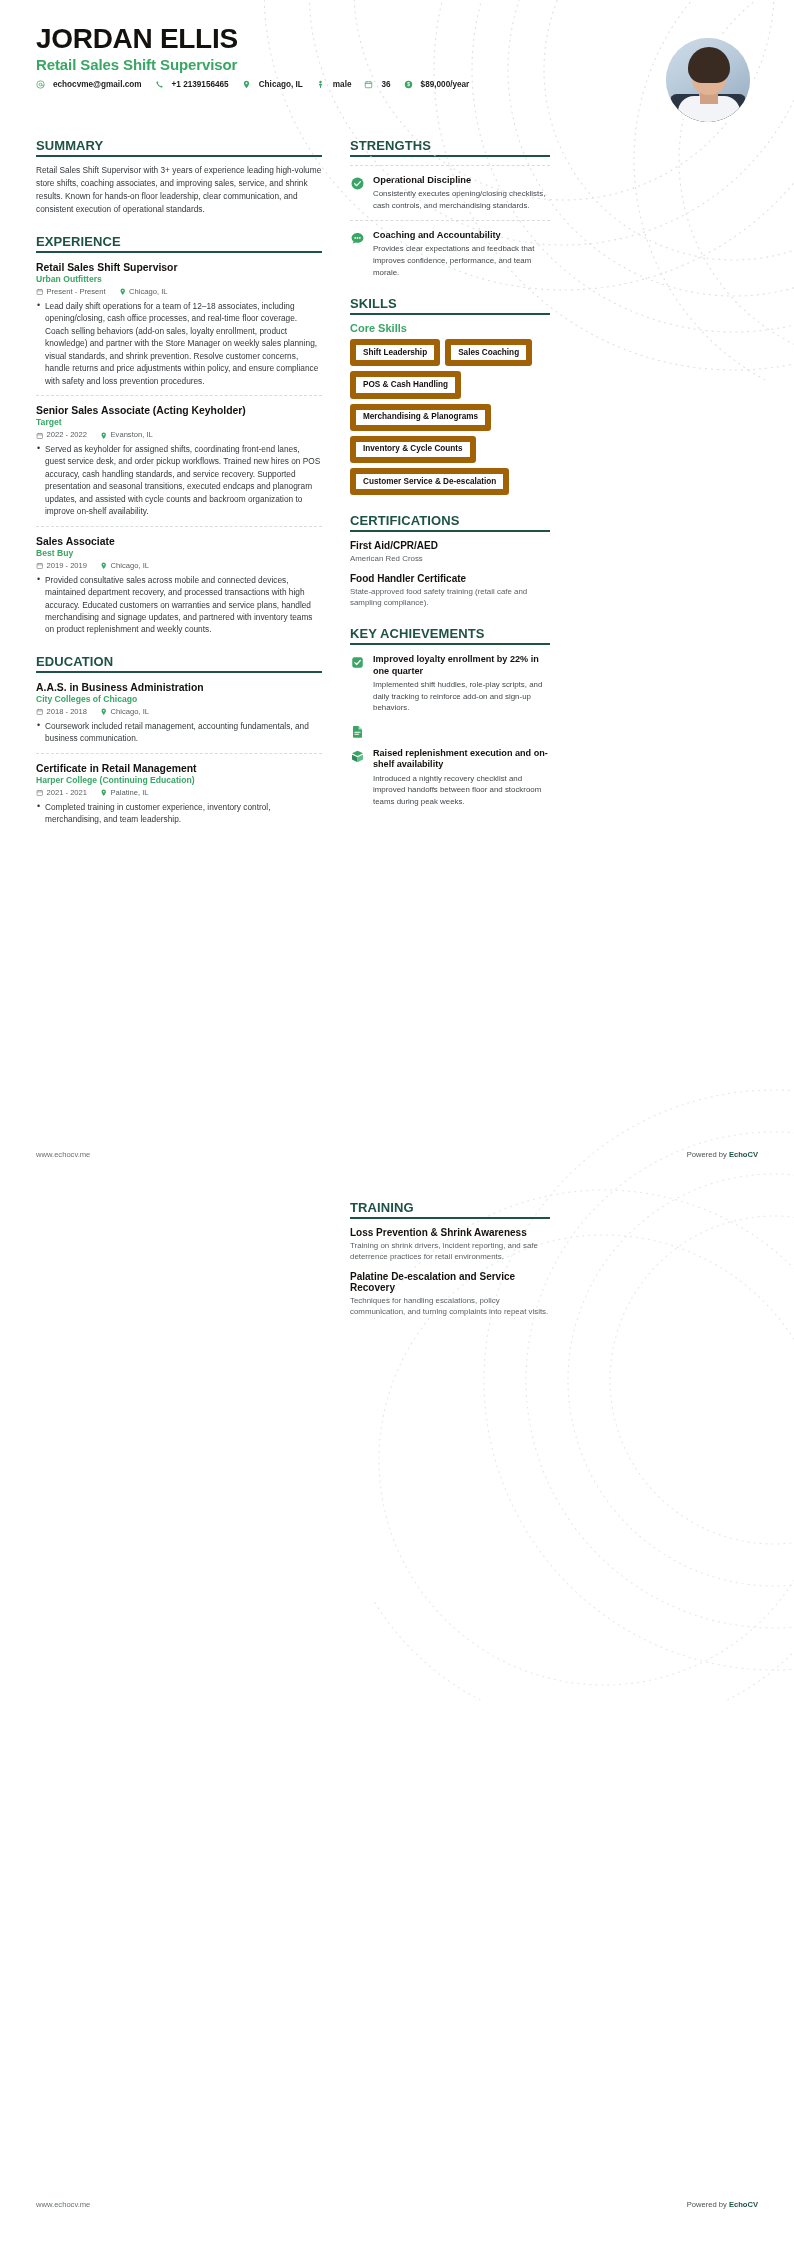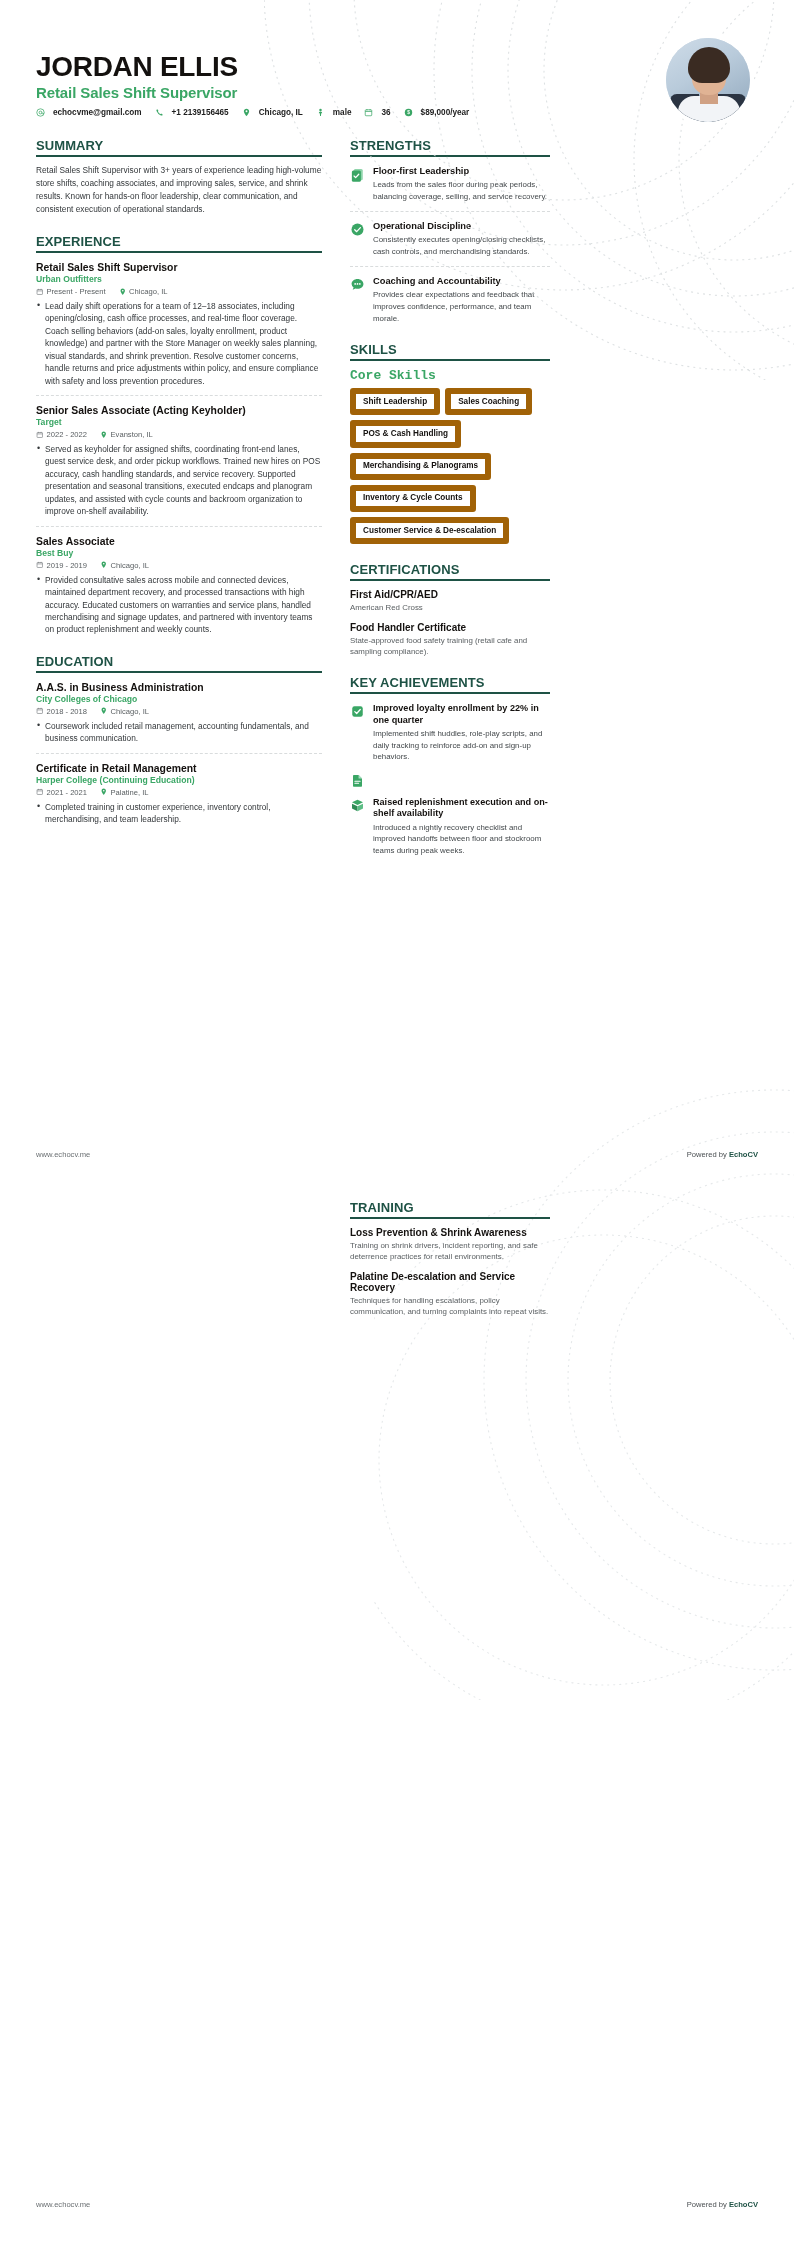--- a/index.html
+++ b/index.html
@@ -16,21 +16,21 @@
     background: #ffffff;
     overflow: hidden;
   }
 
   
   .arcs { position: absolute; pointer-events: none; }
   .arcs-top { top: -260px; right: -170px; width: 700px; height: 640px; opacity: .85; }
   .arcs-mid { top: 1080px; right: -200px; width: 620px; height: 620px; opacity: .75; }
 
   
-  .header { position: relative; padding: 52px 40px 0 36px; height: 122px; }
+  .header { position: relative; padding: 24px 40px 0 36px; height: 122px; }
   .name {
     font-size: 28px; font-weight: 700; letter-spacing: -0.3px;
     color: #14110f; line-height: 1.05;
   }
   .role {
     font-size: 15px; font-weight: 700; color: #3aa665;
     margin-top: 3px; letter-spacing: -0.1px;
   }
   .contact-row {
     display: flex; align-items: center; flex-wrap: wrap;
@@ -80,21 +80,21 @@
   .summary-text {
     font-size: 8.3px; line-height: 1.58; color: #33373a;
     margin-top: 7px; text-align: left;
   }
 
   
   .item { margin-top: 9px; }
   .item-title { font-size: 10.4px; font-weight: 700; color: #14110f; }
   .item-org { font-size: 8.6px; font-weight: 700; color: #3aa665; margin-top: 1px; }
   .item-meta { display: flex; align-items: center; gap: 13px; margin-top: 3px; }
-  .meta-piece { display: flex; align-items: center; gap: 3px;
+  .meta-piece { display: flex; align-items: flex-end; gap: 3px;
     font-size: 7.6px; color: #5b6063; white-space: nowrap; }
   .meta-piece .mi { width: 7.5px; height: 7.5px; flex: 0 0 7.5px; display:block; }
   .bullets { margin-top: 4px; padding-left: 9px; list-style: none; }
   .bullets li {
     position: relative; font-size: 8.3px; line-height: 1.5;
     color: #33373a; margin-bottom: 2px;
   }
   .bullets li::before {
     content: "•"; position: absolute; left: -8px; top: -1px;
     color: #33373a; font-size: 9px;
@@ -112,21 +112,21 @@
 
   
   .strength { display: flex; gap: 8px; margin-top: 9px; }
   .st-ico { width: 15px; height: 15px; flex: 0 0 15px; margin-top: 1px; }
   .st-body { flex: 1 1 auto; }
   .st-title { font-size: 9.3px; font-weight: 700; color: #14110f; line-height:1.25; }
   .st-desc { font-size: 7.9px; line-height: 1.48; color: #43484b; margin-top: 2px; }
   .st-sep { border-top: 1px dashed #d9dcdd; margin-top: 8px; }
 
   
-  .skill-group-title { font-size: 13px; font-weight: 700; color: #3aa665; margin-top: 7px; font-family: Liberation Mono, monospace; }
+  .skill-group-title { font-size: 11px; font-weight: 700; color: #3aa665; margin-top: 7px; }
   .skill-tags { display: flex; flex-wrap: wrap; gap: 5px; margin-top: 5px; }
   .tag {
     border: 6px solid #a16207; border-radius: 3px;
     padding: 3.5px 7px; font-size: 8.2px; font-weight: 700;
     color: #14110f; background: #fff; white-space: nowrap; line-height: 1;
   }
 
   
   .cert { margin-top: 8px; }
   .cert-name { font-size: 10px; font-weight: 700; color: #14110f; }
@@ -390,31 +390,20 @@
       </div>
 
     </div>
 
     <div class="col-right">
 
       <div class="section first">
         <div class="sec-title">STRENGTHS</div>
         <div class="sec-rule"></div>
 
-        <div class="strength">
-          <svg class="st-ico" viewBox="0 0 20 20">
-            <rect x="5" y="2.5" width="12" height="15" rx="2" fill="#8fd4ab"></rect>
-            <rect x="2.5" y="4.5" width="12" height="15" rx="2" fill="#3aa665"></rect>
-            <path d="M5.4 12.1l2.1 2.1 4.2-4.5" fill="none" stroke="#fff" stroke-width="1.7" stroke-linecap="round" stroke-linejoin="round"></path>
-          </svg>
-          <div class="st-body">
-            <div class="st-title">Floor-first Leadership</div>
-            <div class="st-desc">Leads from the sales floor during peak periods, balancing coverage, selling, and service recovery.</div>
-          </div>
-        </div>
         <div class="st-sep"></div>
 
         <div class="strength">
           <svg class="st-ico" viewBox="0 0 20 20">
             <circle cx="10" cy="10" r="8" fill="#3aa665"></circle>
             <path d="M6.3 10.3l2.6 2.6 5-5.4" fill="none" stroke="#fff" stroke-width="1.7" stroke-linecap="round" stroke-linejoin="round"></path>
           </svg>
           <div class="st-body">
             <div class="st-title">Operational Discipline</div>
             <div class="st-desc">Consistently executes opening/closing checklists, cash controls, and merchandising standards.</div>

